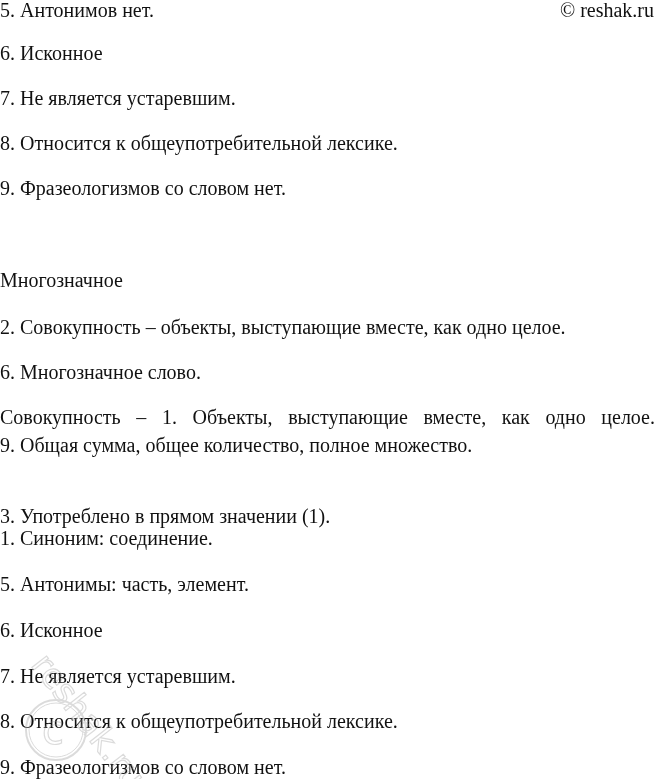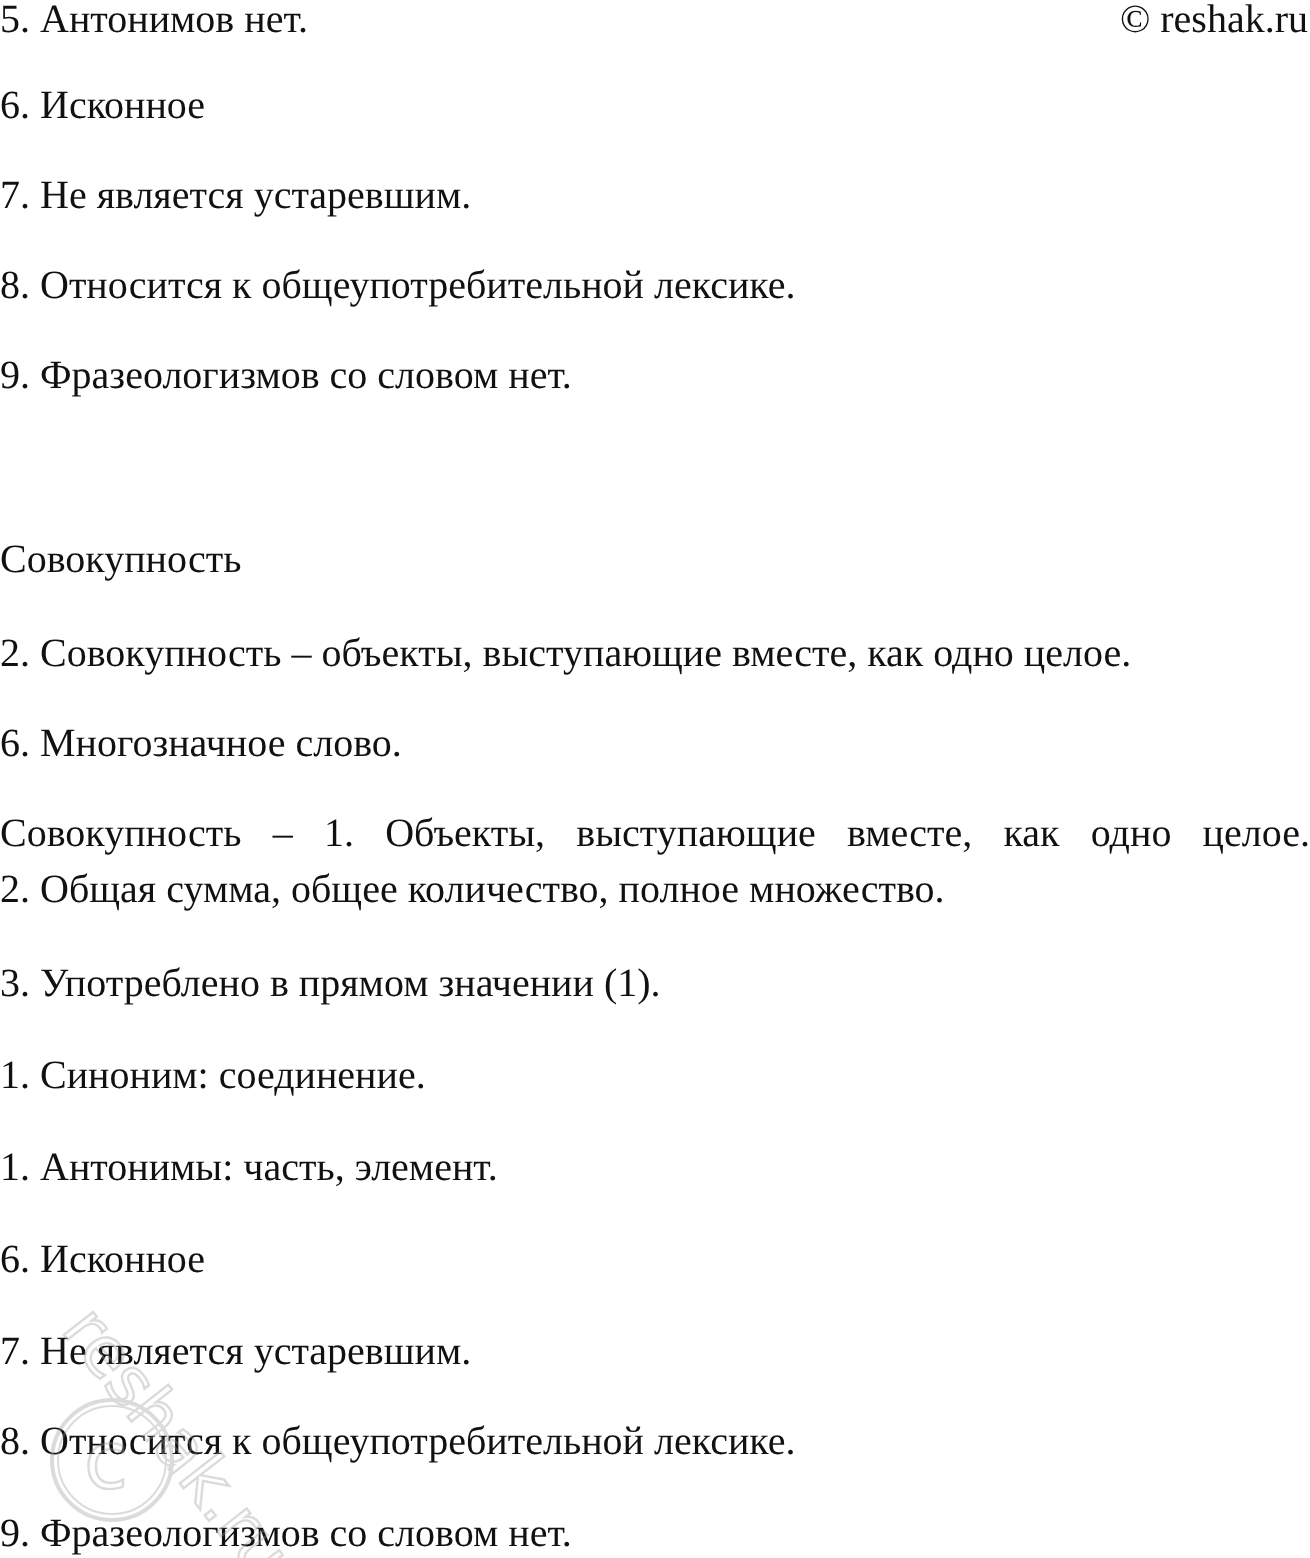--- a/index.html
+++ b/index.html
@@ -33,28 +33,28 @@
 
 <div>
   <div class="line" style="top:-2px">5. Антонимов нет.</div>
   <div class="line" style="top:41px">6. Исконное</div>
   <div class="line" style="top:86px">7. Не является устаревшим.</div>
   <div class="line" style="top:131px">8. Относится к общеупотребительной лексике.</div>
   <div class="line" style="top:176px">9. Фразеологизмов со словом нет.</div>
 </div>
 
 <div>
-  <div class="line" style="top:268px">Совокупность</div>
+  <div class="line" style="top:268px">Многозначное</div>
   <div class="line" style="top:315px">2. Совокупность – объекты, выступающие вместе, как одно целое.</div>
   <div class="line" style="top:360px">6. Многозначное слово.</div>
   <div class="justified" style="top:405px">Совокупность – 1. Объекты, выступающие вместе, как одно целое.</div>
-  <div class="line" style="top:433px">2. Общая сумма, общее количество, полное множество.</div>
-  <div class="line" style="top:480px">3. Употреблено в прямом значении (1).</div>
+  <div class="line" style="top:433px">9. Общая сумма, общее количество, полное множество.</div>
+  <div class="line" style="top:504px">3. Употреблено в прямом значении (1).</div>
   <div class="line" style="top:526px">1. Синоним: соединение.</div>
-  <div class="line" style="top:572px">1. Антонимы: часть, элемент.</div>
+  <div class="line" style="top:572px">5. Антонимы: часть, элемент.</div>
   <div class="line" style="top:618px">6. Исконное</div>
   <div class="line" style="top:664px">7. Не является устаревшим.</div>
   <div class="line" style="top:709px">8. Относится к общеупотребительной лексике.</div>
   <div class="line" style="top:755px">9. Фразеологизмов со словом нет.</div>
 </div>
 
 <div class="watermark">
   <svg width="150" height="150" viewBox="0 0 150 150">
     <circle cx="38" cy="100" r="30" fill="none" stroke="#999" stroke-width="2"></circle>
     <circle cx="38" cy="100" r="27" fill="none" stroke="#999" stroke-width="1"></circle>

